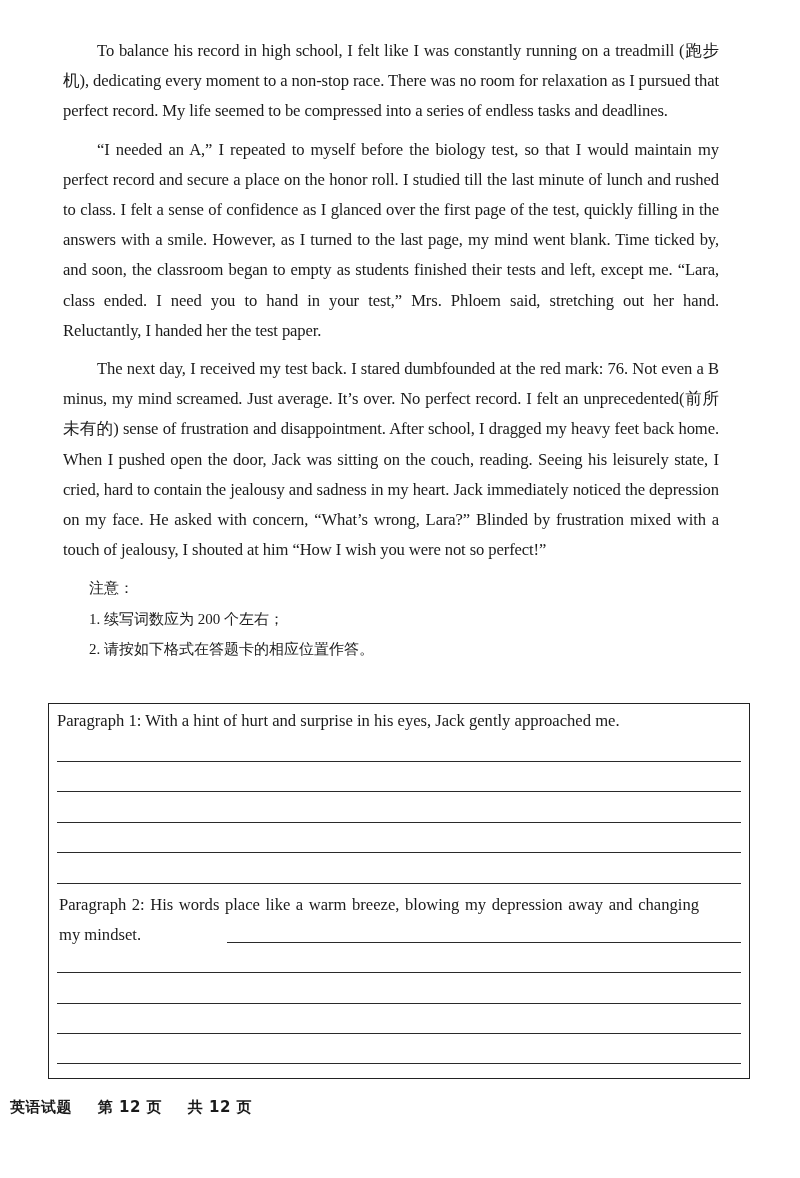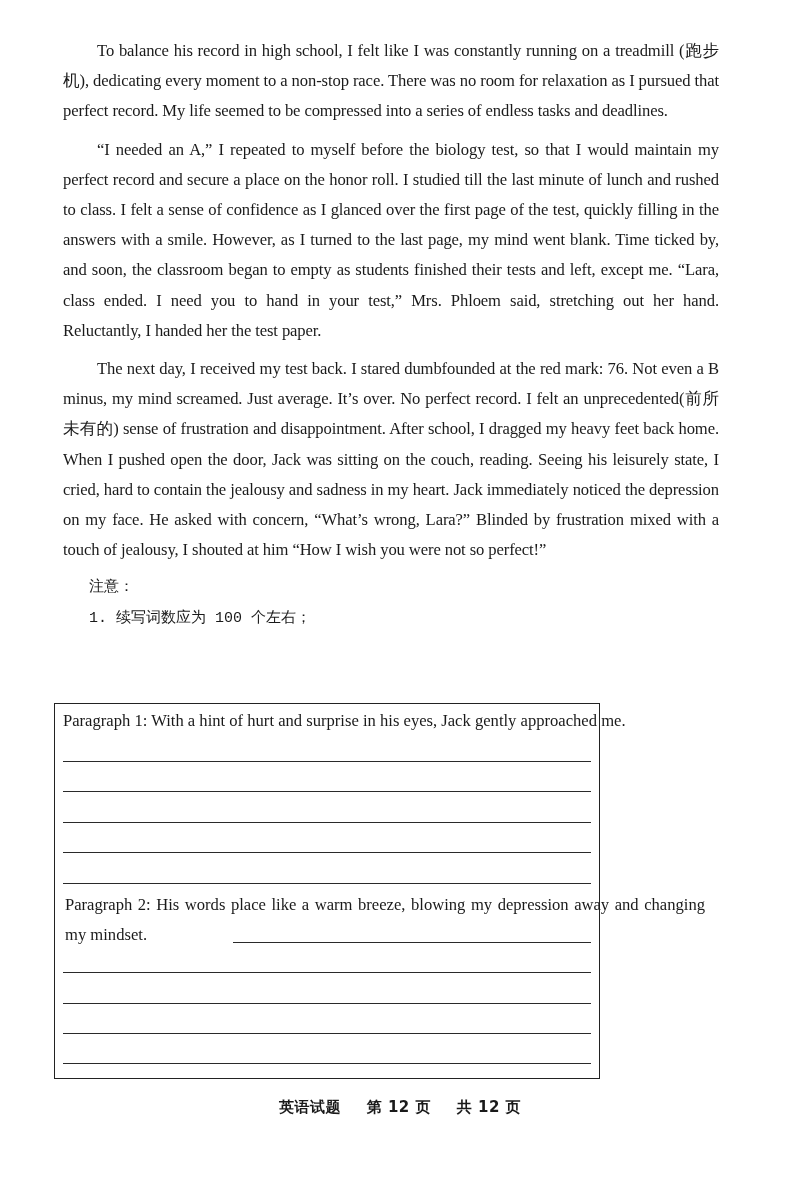--- a/index.html
+++ b/index.html
@@ -24,31 +24,31 @@
     .para {
       font-size: 16.6px;
       line-height: 30.2px;
       margin: 8px;
       text-align: justify;
       text-indent: 34px;
       letter-spacing: -0.1px;
     }
     .notes {
       margin-top: 0;
-      font-family: Liberation Mono, monospace;
+      font-family: Liberation Serif, serif;
       font-size: 15px;
       line-height: 30.2px;
       padding-left: 34px;
     }
     .notes div { margin: 0; }
     .answer-box {
       position: absolute;
-      left: 54px;
+      left: 48px;
       top: 703px;
-      width: 546px;
+      width: 702px;
       height: 376px;
       border: 1.5px solid #222;
       box-sizing: border-box;
     }
     .prompt {
       position: absolute;
       left: 8px;
       font-size: 16.6px;
       line-height: 30px;
       width: 640px;
@@ -64,39 +64,40 @@
     .inline-rule {
       position: absolute;
       height: 0;
       border-top: 1.4px solid #2a2a2a;
     }
     .footer {
       position: absolute;
       top: 1098px;
       left: 0;
       width: 800px;
-      text-align: center;
+      text-align: left;
       font-family: "DejaVu Sans", sans-serif;
       font-weight: bold;
       font-size: 15px;
       letter-spacing: 0.5px;
     }
     .footer span { margin: 0 10px; }
   </style>
 </head>
 <body>
 
 <div class="page">
   <p class="para">To balance his record in high school, I felt like I was constantly running on a treadmill (跑步机), dedicating every moment to a non-stop race. There was no room for relaxation as I pursued that perfect record. My life seemed to be compressed into a series of endless tasks and deadlines.</p>
   <p class="para">“I needed an A,” I repeated to myself before the biology test, so that I would maintain my perfect record and secure a place on the honor roll. I studied till the last minute of lunch and rushed to class. I felt a sense of confidence as I glanced over the first page of the test, quickly filling in the answers with a smile. However, as I turned to the last page, my mind went blank. Time ticked by, and soon, the classroom began to empty as students finished their tests and left, except me. “Lara, class ended. I need you to hand in your test,” Mrs. Phloem said, stretching out her hand. Reluctantly, I handed her the test paper.</p>
   <p class="para">The next day, I received my test back. I stared dumbfounded at the red mark: 76. Not even a B minus, my mind screamed. Just average. It’s over. No perfect record. I felt an unprecedented(前所未有的) sense of frustration and disappointment. After school, I dragged my heavy feet back home. When I pushed open the door, Jack was sitting on the couch, reading. Seeing his leisurely state, I cried, hard to contain the jealousy and sadness in my heart. Jack immediately noticed the depression on my face. He asked with concern, “What’s wrong, Lara?” Blinded by frustration mixed with a touch of jealousy, I shouted at him “How I wish you were not so perfect!”</p>
 
   <div class="notes">
     <div>注意：</div>
-    <div>1. 续写词数应为 100 个左右；</div>
+    <div>1. 续写词数应为 200 个左右；</div>
+    <div>2. 请按如下格式在答题卡的相应位置作答。</div>
   </div>
 </div>
 
 <div class="answer-box">
   <div class="prompt" style="top:2px;">Paragraph 1: With a hint of hurt and surprise in his eyes, Jack gently approached me.</div>
   <div class="rule" style="top:57px;"></div>
   <div class="rule" style="top:87px;"></div>
   <div class="rule" style="top:118px;"></div>
   <div class="rule" style="top:148px;"></div>
   <div class="rule" style="top:179px;"></div>

